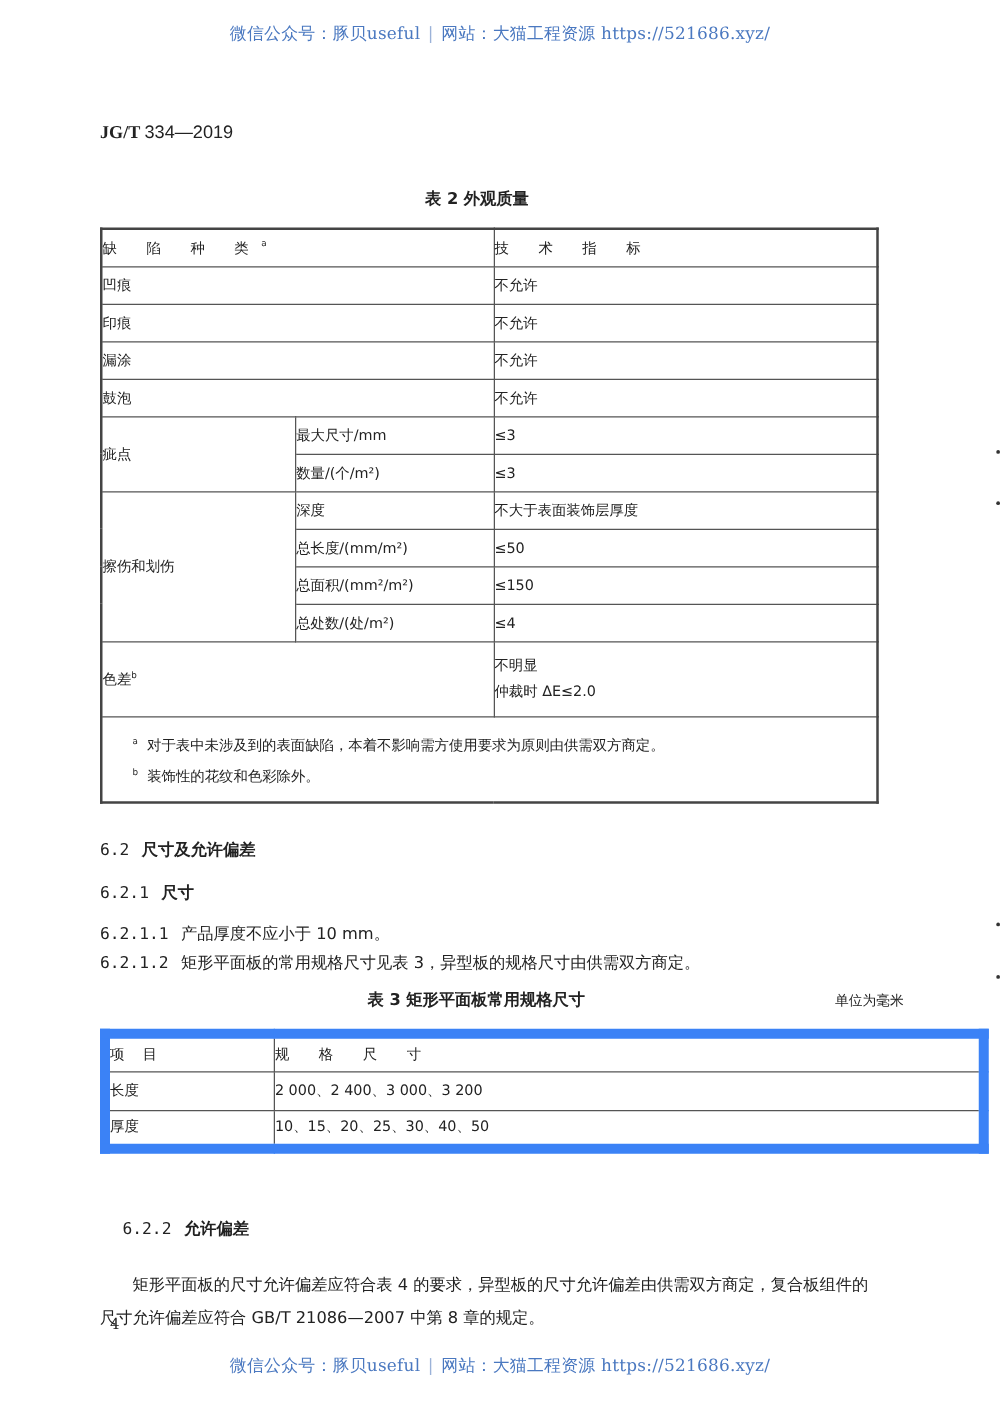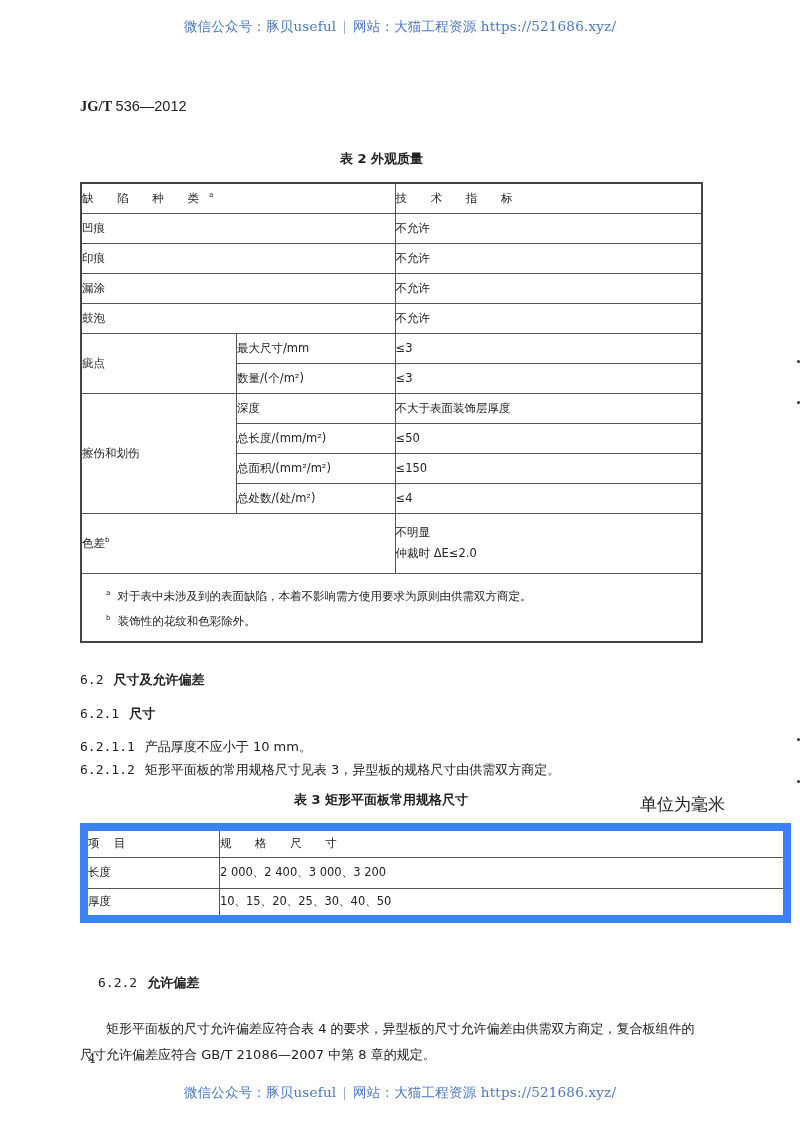--- a/index.html
+++ b/index.html
@@ -16,21 +16,21 @@
   }
   .wm .sep { color: #9bb2d8; margin: 0 6px; }
   .std-code {
     position: absolute; left: 80px; top: 98px; font-size: 14.5px; font-weight: bold;
     font-family: "Liberation Serif", serif;
   }
   .std-code .num { font-family: "Liberation Sans", sans-serif; font-weight: normal; }
   .caption {
     position: absolute; font-family: "DejaVu Sans", sans-serif; font-weight: bold; font-size: 13px;
   }
-  .unit { position: absolute; font-size: 17px; font-family: "DejaVu Sans", sans-serif; }
+  .unit { position: absolute; font-size: 11px; font-family: "DejaVu Sans", sans-serif; margin-left: 28px; }
   table { position: absolute; border-collapse: collapse; font-family: "DejaVu Sans", sans-serif; font-size: 11.5px; }
   td { border: 1px solid #555; text-align: left; vertical-align: middle; padding: 0; }
   .t2 { left: 80px; top: 182px; width: 623px; border: 2px solid #444; }
   .t2 td.fn { text-align: left; padding: 8px 0 8px 24px; line-height: 23px; font-size: 11.5px; }
   .t3 { left: 80px; top: 823px; width: 711px; border: 8px solid #3b82f6; }
   .sp { letter-spacing: 10px; }
   sup { font-size: 7px; }
   .text { position: absolute; font-family: "DejaVu Sans", sans-serif; font-size: 13px; }
   .sec { font-weight: bold; }
   .sec .n { font-family: "DejaVu Sans Mono", monospace; font-weight: normal; margin-right: 10px; }
@@ -40,21 +40,21 @@
 </style>
 </head>
 <body>
 
 <div class="wm" style="top:18px;">
   <span>微信公众号：豚贝useful</span><span class="sep">|</span><span>网站：大猫工程资源 https://521686.xyz/</span>
 </div>
 
 <div class="std-code">
   <span>JG/T</span>
-  <span class="num">536—2012</span>
+  <span class="num">334—2019</span>
 </div>
 
 <div class="caption" style="left:340px; top:150px;">表 2   外观质量</div>
 
 <table class="t2">
   <colgroup>
       <col style="width:156px">
       <col style="width:159px">
       <col style="width:308px">
     </colgroup>

